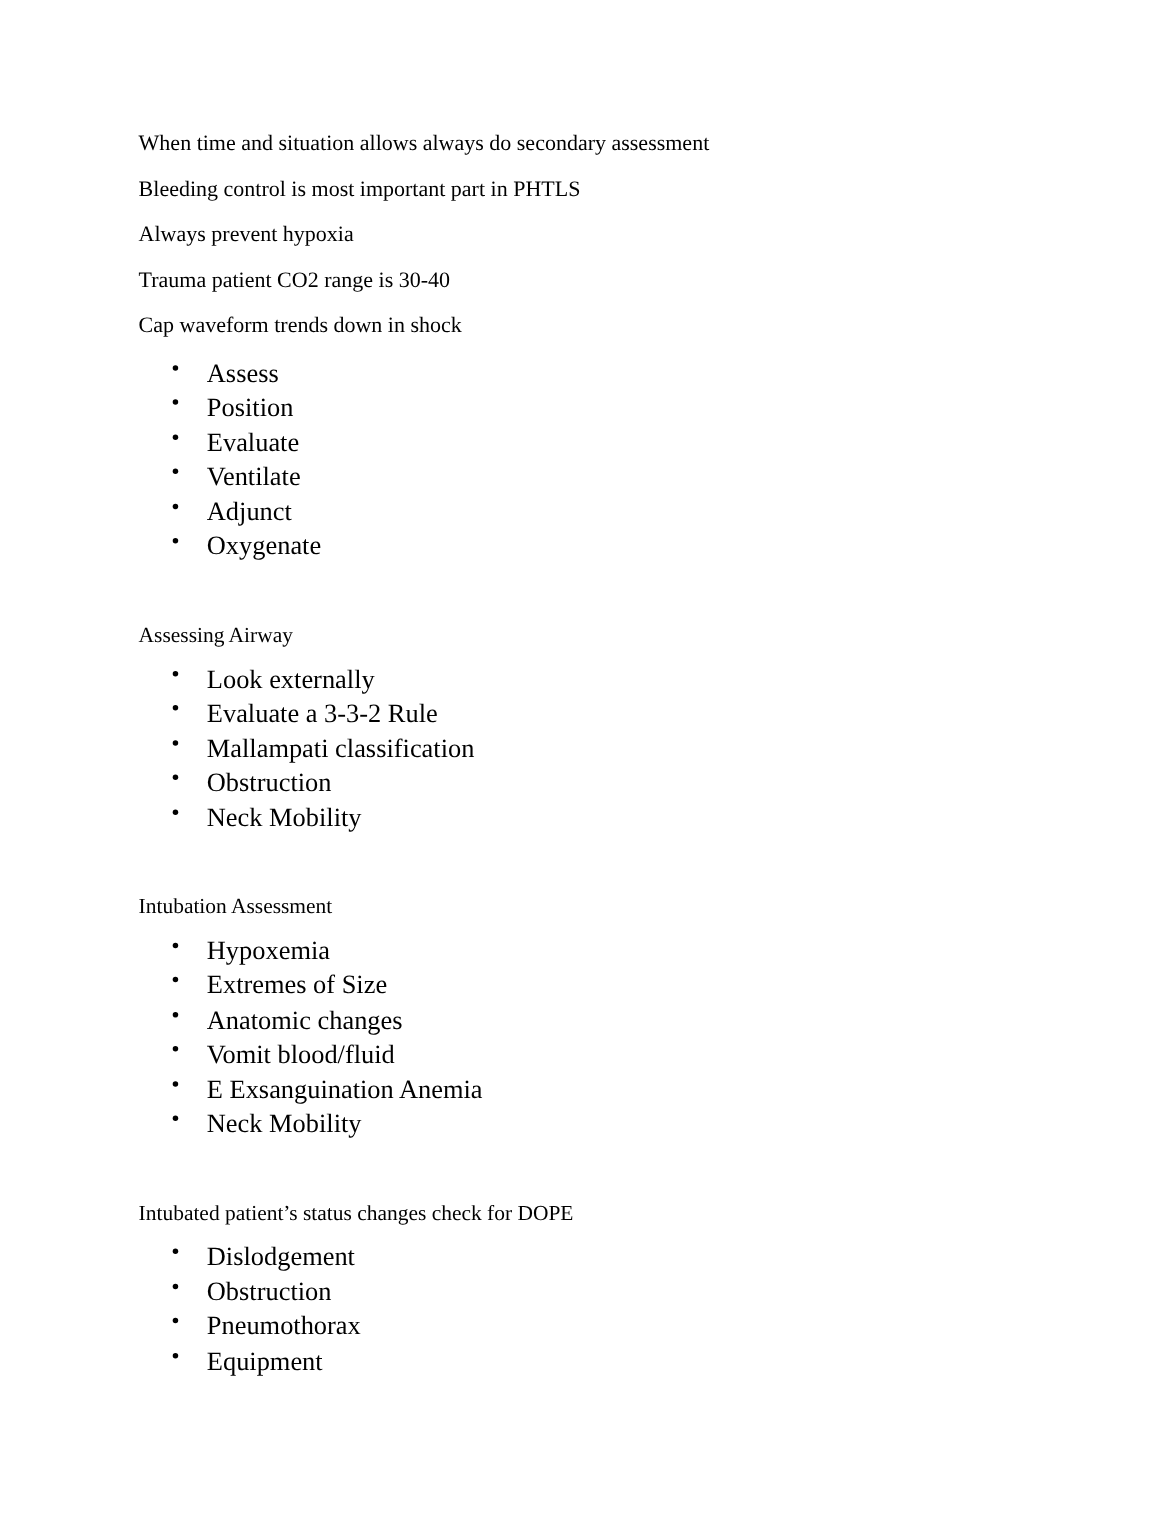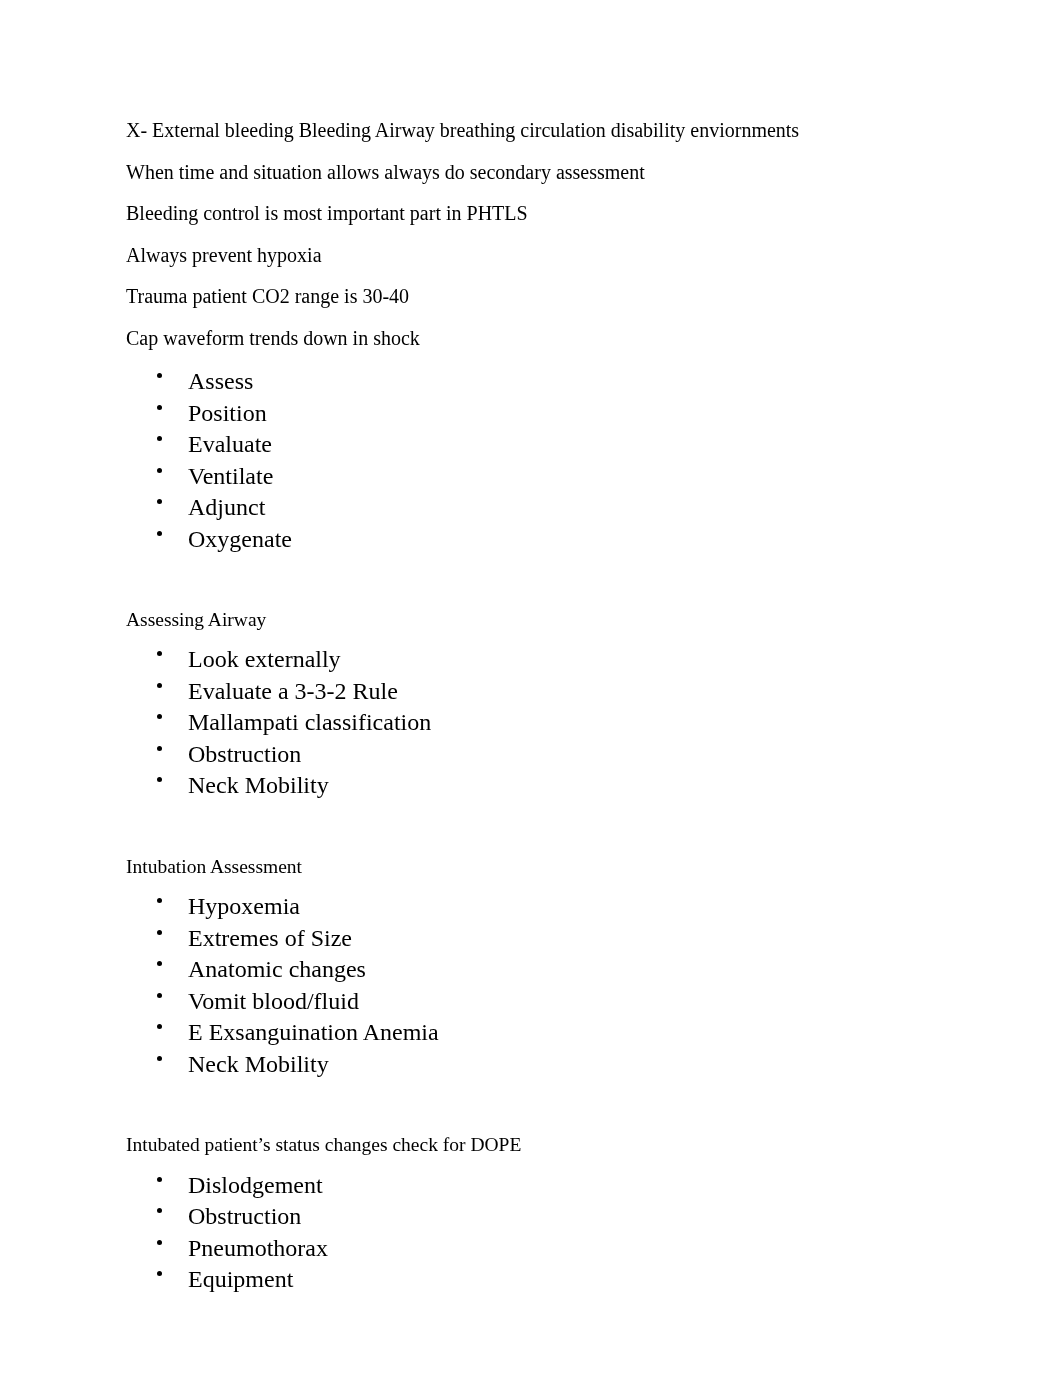--- a/index.html
+++ b/index.html
@@ -97,21 +97,20 @@
     margin: 0;
   }
 </style>
 </head>
 <body>
 
 <div class="page">
   <div class="content">
 
 
-    <p class="para">X- External bleeding Bleeding Airway breathing circulation disability enviornments</p>
     <p class="para">When time and situation allows always do secondary assessment</p>
     <p class="para">Bleeding control is most important part in PHTLS</p>
     <p class="para">Always prevent hypoxia</p>
     <p class="para">Trauma patient CO2 range is 30-40</p>
     <p class="para">Cap waveform trends down in shock</p>
 
     <ul class="bullet-list list-block">
       <li class="bullet-item">
         <span class="dot"></span>
         <span>Assess</span>

